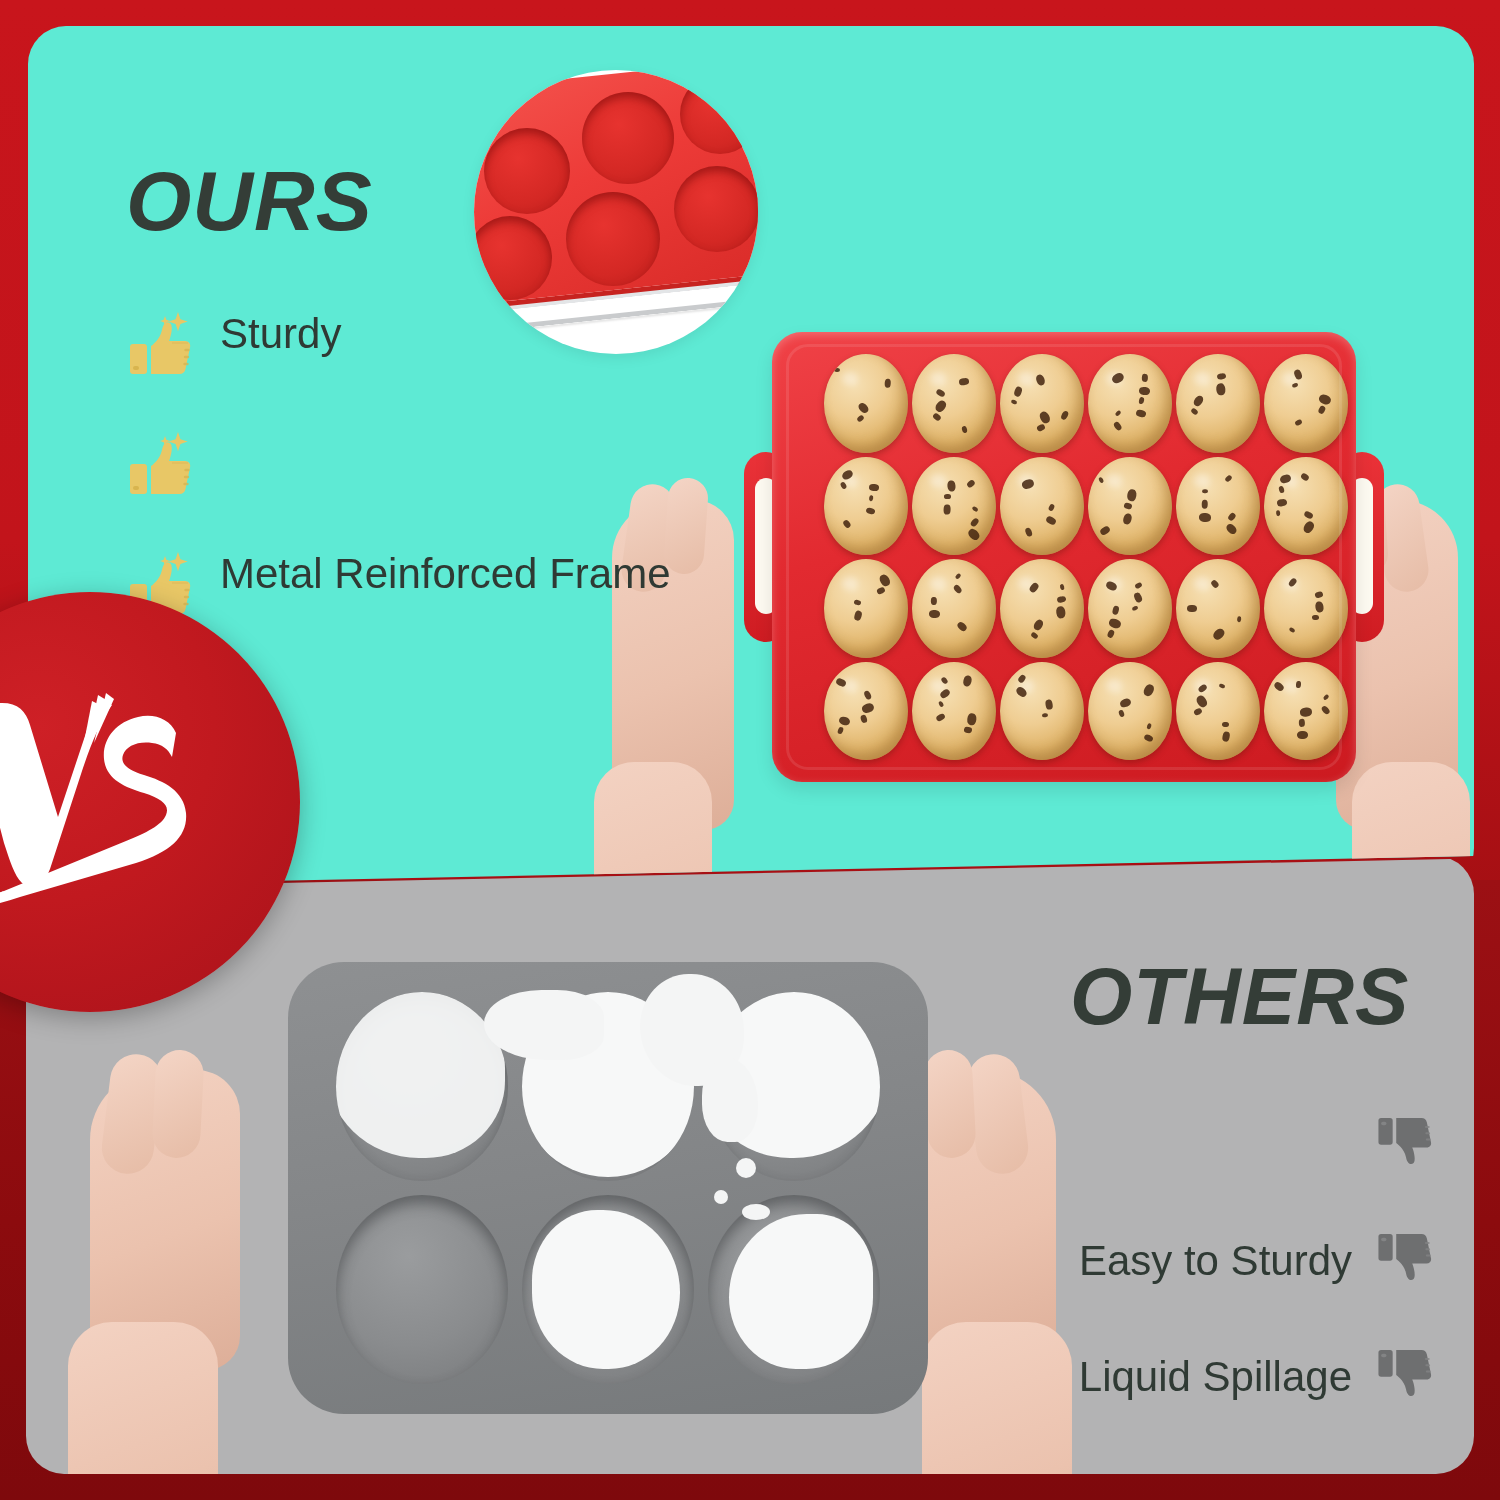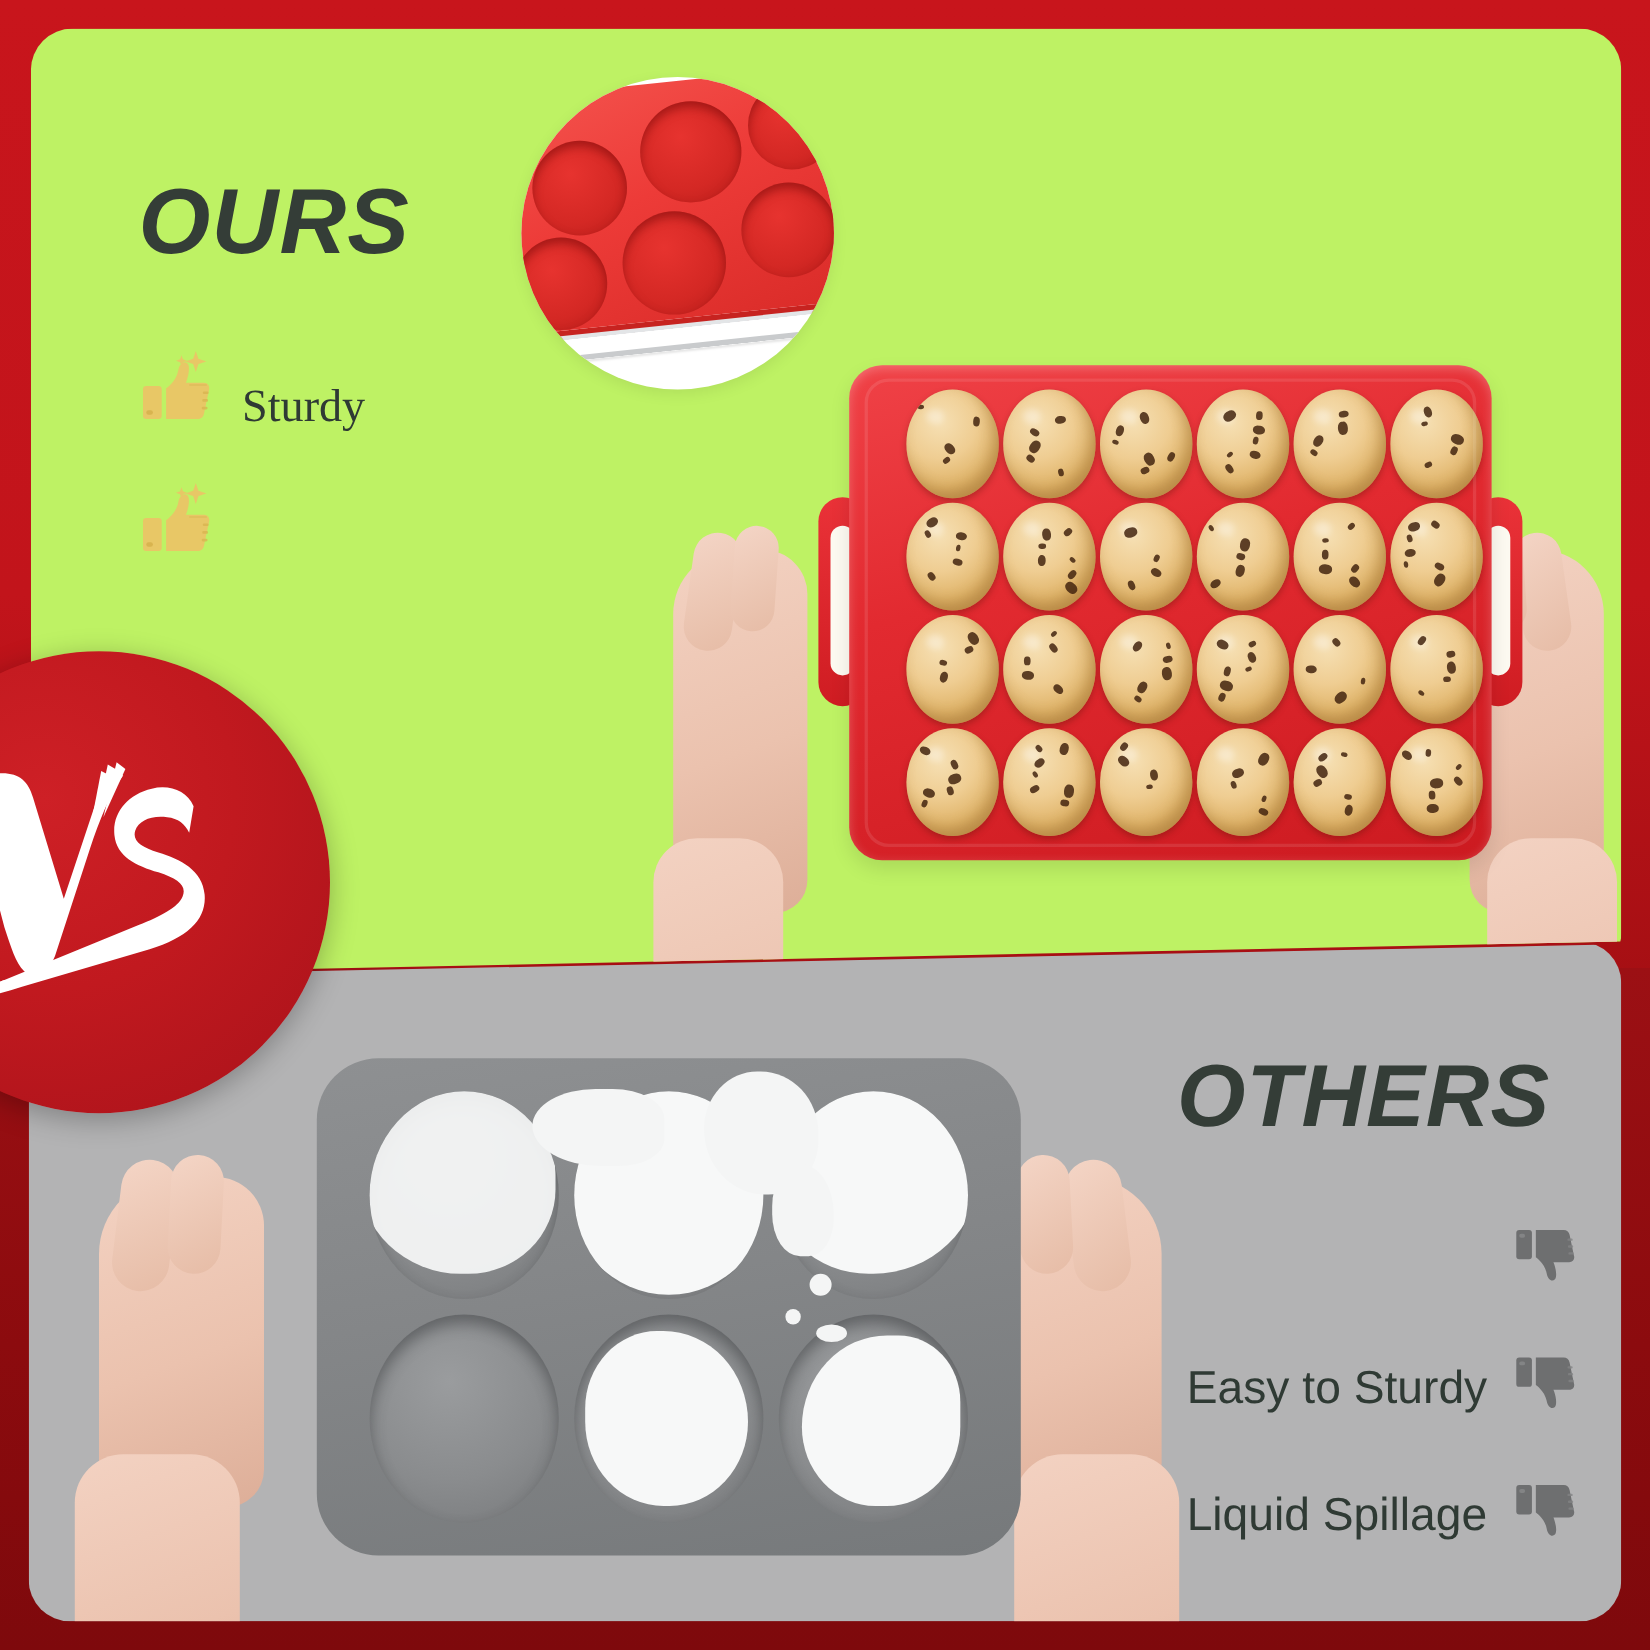--- a/index.html
+++ b/index.html
@@ -17,21 +17,21 @@
     background:linear-gradient(180deg,#C8151C 0%, #C2141B 60%, #A50F13 100%);
   }
   .bg-bottom {
     position:absolute; left:0; top:880px; width:1500px; height:620px;
     background:linear-gradient(180deg,#9C1014 0%, #8C0B0E 55%, #7E090C 100%);
   }
 
   
   .panel-ours {
     position:absolute; left:28px; top:26px; width:1446px; height:860px;
-    background:#bef264;
+    background:#5eead4;
     border-radius:38px;
     overflow:hidden;
     clip-path: polygon(0 0, 100% 0, 100% 96.5%, 0 100%);
   }
   .panel-ours-inner { position:absolute; inset:0; }
 
   
   .panel-others {
     position:absolute; left:26px; top:856px; width:1448px; height:618px;
     background:#B3B3B4;
@@ -48,21 +48,21 @@
   }
   .h-others {
     position:absolute; left:1070px; top:957px;
     font-size:80px; font-weight:bold; font-style:italic;
     letter-spacing:1px; color:#343D37; line-height:1;
   }
 
   
   .feat-ours { position:absolute; left:96px; top:284px; width:620px; }
   .feat-row {
-    display:flex; align-items:flex-end; height:84px; margin-bottom:36px;font-family:Liberation Serif, serif;
+    display:flex; align-items:flex-start; height:84px; margin-bottom:36px;
   }
   .feat-row .txt {
     font-size:42px; color:#2F3A34; margin-left:24px; white-space:nowrap;
   }
 
   .feat-others {
     position:absolute; right:62px; top:1108px; width:560px;
   }
   .feat-row-r {
     display:flex; align-items:center; justify-content:flex-end;
@@ -441,20 +441,34 @@
               <rect x="9" y="56" width="6" height="4" rx="2" fill="#D8B44F"></rect>
               <path d="M27 64 L27 36 C27 36 36 30 38 20 C39.5 12 44 11 46.5 13.5 C49 16 47.5 25 45 31 L61 31 C65 31 67 34 66 37.5 L61.5 59 C60.8 62.5 58.5 64 55.5 64 Z" fill="#E8C766"></path>
               <path d="M48 33 L64 33" stroke="#D8B44F" stroke-width="1.2" opacity=".6"></path>
               <path d="M61.5 40 L64.5 40 M61 47 L64 47 M60.5 54 L63.5 54" stroke="#D8B44F" stroke-width="2.4" stroke-linecap="round" opacity=".75"></path>
               <path d="M54 2 L56.4 9.2 L63.6 11.6 L56.4 14 L54 21.2 L51.6 14 L44.4 11.6 L51.6 9.2 Z" fill="#E8C766"></path>
               <path d="M41 6 L42.3 9.7 L46 11 L42.3 12.3 L41 16 L39.7 12.3 L36 11 L39.7 9.7 Z" fill="#E8C766"></path>
             </svg>
           </span>
         </div>
 
+        <div class="feat-row">
+          <span class="ic">
+            <svg width="72" height="72" viewBox="0 0 72 72">
+              <rect x="6" y="34" width="17" height="30" rx="3" fill="#E8C766"></rect>
+              <rect x="9" y="56" width="6" height="4" rx="2" fill="#D8B44F"></rect>
+              <path d="M27 64 L27 36 C27 36 36 30 38 20 C39.5 12 44 11 46.5 13.5 C49 16 47.5 25 45 31 L61 31 C65 31 67 34 66 37.5 L61.5 59 C60.8 62.5 58.5 64 55.5 64 Z" fill="#E8C766"></path>
+              <path d="M48 33 L64 33" stroke="#D8B44F" stroke-width="1.2" opacity=".6"></path>
+              <path d="M61.5 40 L64.5 40 M61 47 L64 47 M60.5 54 L63.5 54" stroke="#D8B44F" stroke-width="2.4" stroke-linecap="round" opacity=".75"></path>
+              <path d="M54 2 L56.4 9.2 L63.6 11.6 L56.4 14 L54 21.2 L51.6 14 L44.4 11.6 L51.6 9.2 Z" fill="#E8C766"></path>
+              <path d="M41 6 L42.3 9.7 L46 11 L42.3 12.3 L41 16 L39.7 12.3 L36 11 L39.7 9.7 Z" fill="#E8C766"></path>
+            </svg>
+          </span>
+          <span class="txt">Metal Reinforced Frame</span>
+        </div>
 
       </div>
     </div>
   </div>
 
   <div class="panel-others">
 
     <div class="pan-gray-wrap" style="top:106px;">
 
       <div>

